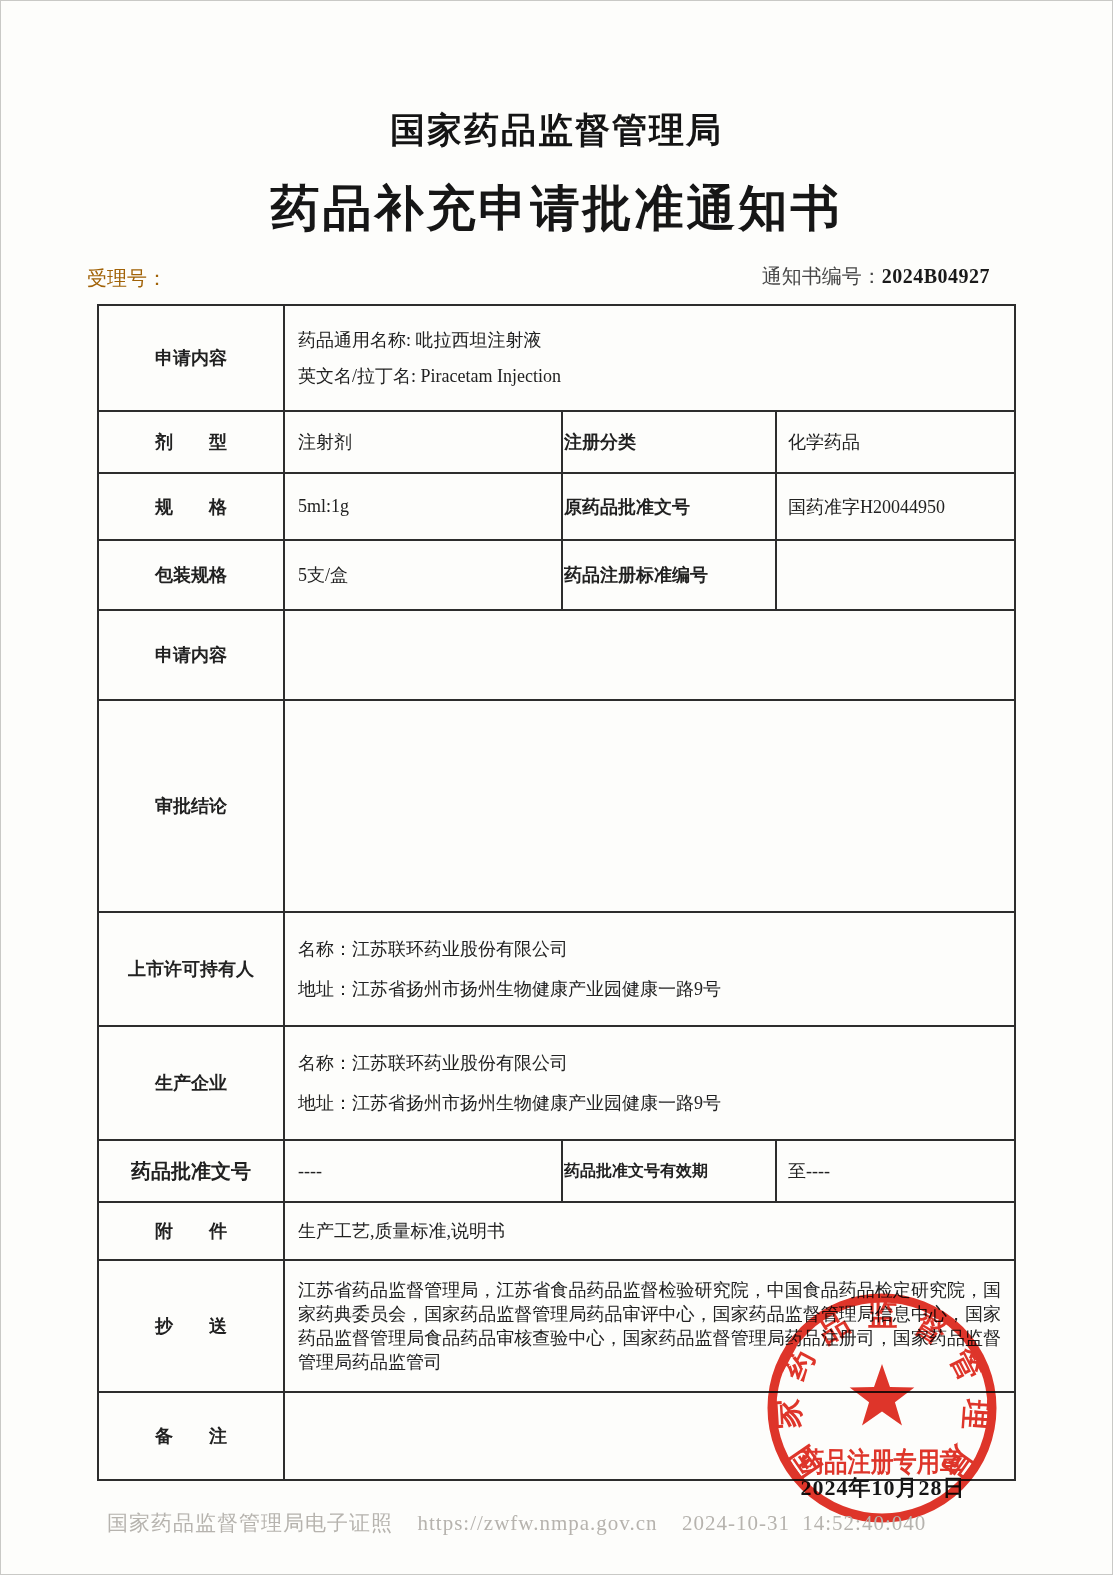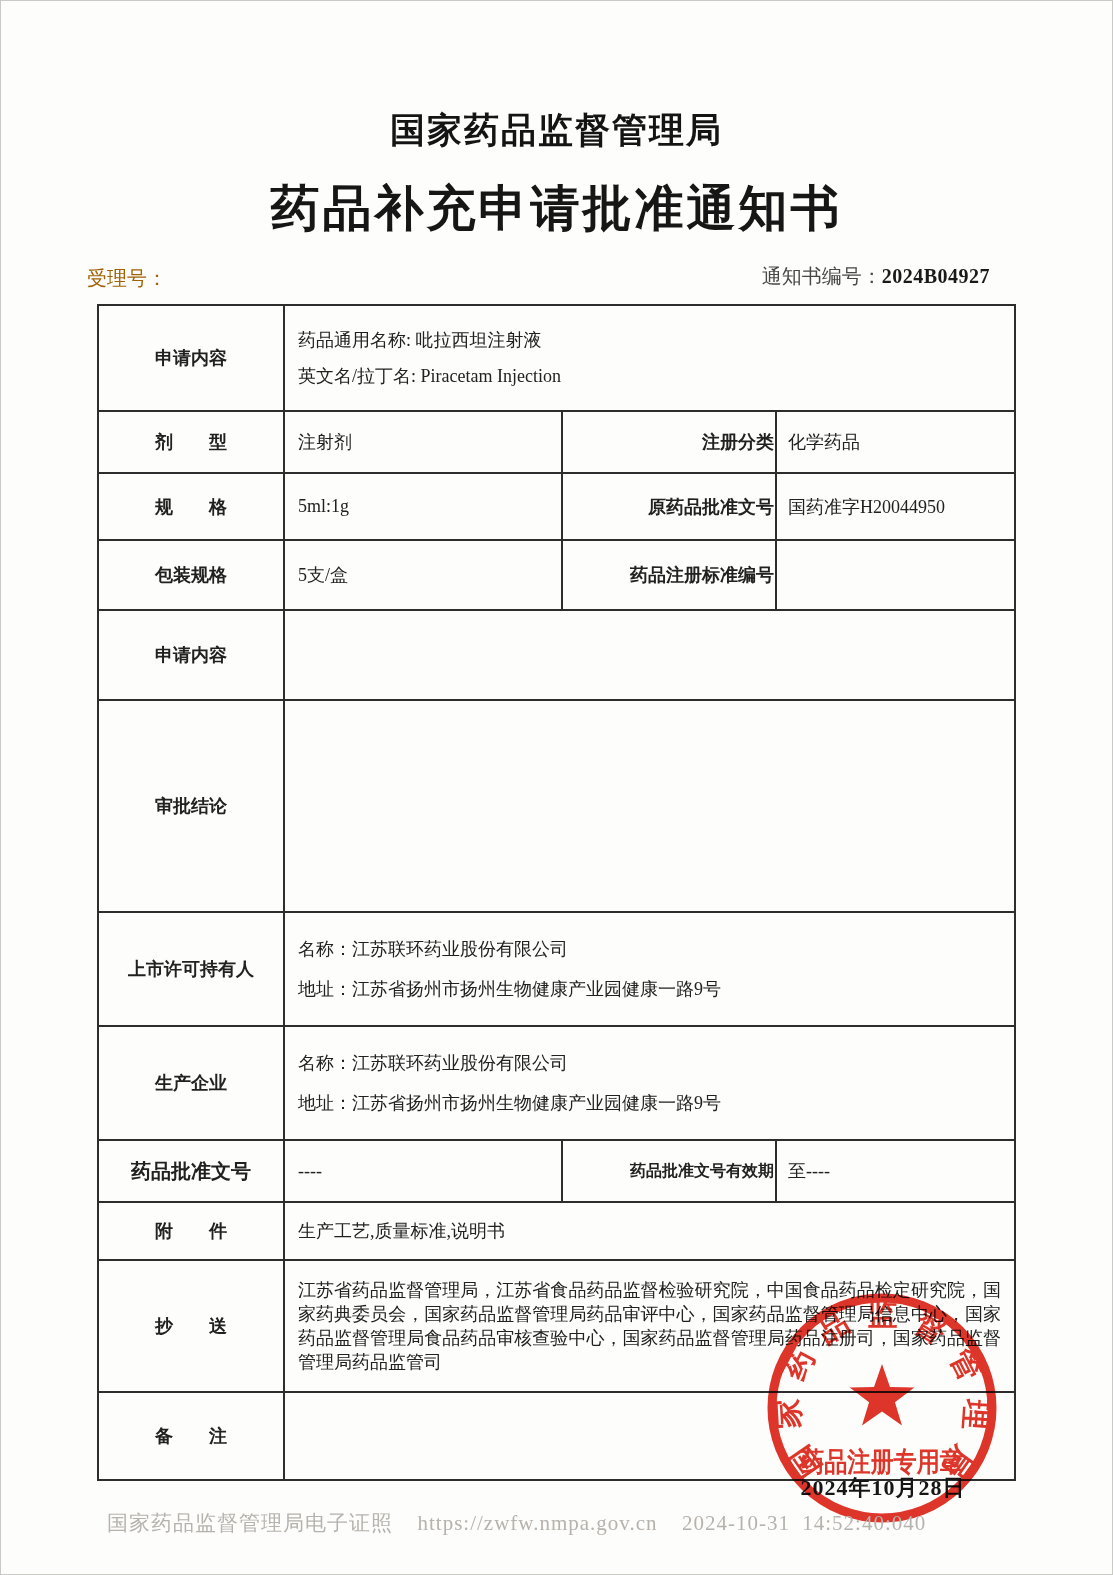--- a/index.html
+++ b/index.html
@@ -25,21 +25,21 @@
 
   table.approval {
     position:absolute; left:96px; top:303px; width:917px;
     border-collapse:collapse; table-layout:fixed;
   }
   table.approval td {
     border:2px solid #2d2d2d; vertical-align:middle;
     font-size:18px; color:#212121; overflow:hidden;
   }
   td.lbl  { text-align:center; font-weight:bold; font-size:21px; color:#181818; }
-  td.lbl2 { text-align:right; font-weight:bold; font-size:20px; color:#181818; }
+  td.lbl2 { text-align:left; font-weight:bold; font-size:20px; color:#181818; }
   td.val  { padding:16px 13px; }
   td.val2 { padding:18px 11px; }
   .ln { line-height:40px; }
   .drugname .ln { line-height:36px; }
   td.cc-cell { padding:6px 13px; font-size:17.5px; line-height:24px; text-align:justify; color:#242424; }
 
   tr.r1  { height:89px; }  tr.r2  { height:46px; }  tr.r3  { height:67px;margin-left:46px; }
   tr.r4  { height:70px;margin-left:24px; }  tr.r5  { height:90px;border-radius:28px; }  tr.r6  { height:212px; }
   tr.r7  { height:95px; }  tr.r8  { height:89px; }  tr.r9  { height:41px; }
   tr.r10 { height:48px; }  tr.r11 { height:50px; }  tr.r12 { height:132px; }

